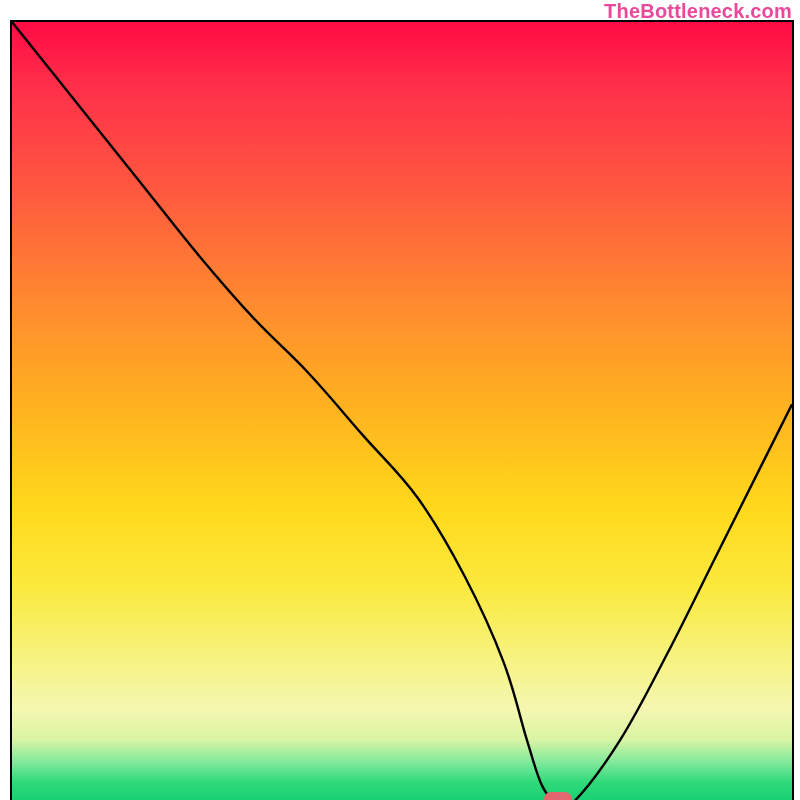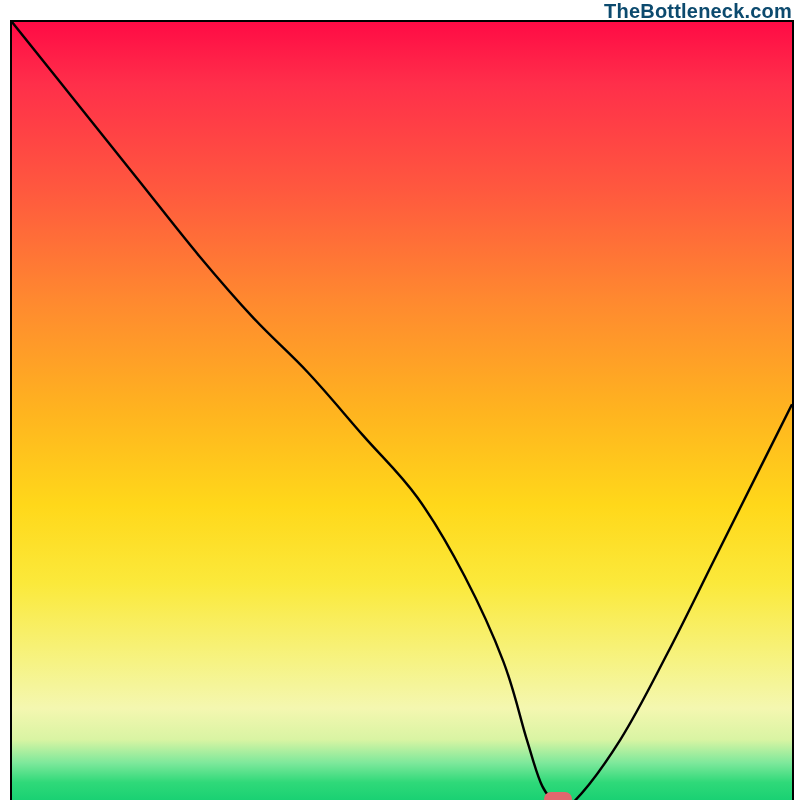--- a/index.html
+++ b/index.html
@@ -43,21 +43,21 @@
       #2fd979 97.5%,
       #17d072 100%
     );
   }
   .watermark {
     position: absolute;
     right: 8px;
     top: 0px;
     font-size: 20px;
     font-weight: 600;
-    color: #0c4a6e;
+    color: #ec4899;
     letter-spacing: 0.2px;
   }
   .curve {
     position: absolute;
     left: 0;
     top: 0;
     width: 780px;
     height: 780px;
     pointer-events: none;
   }

